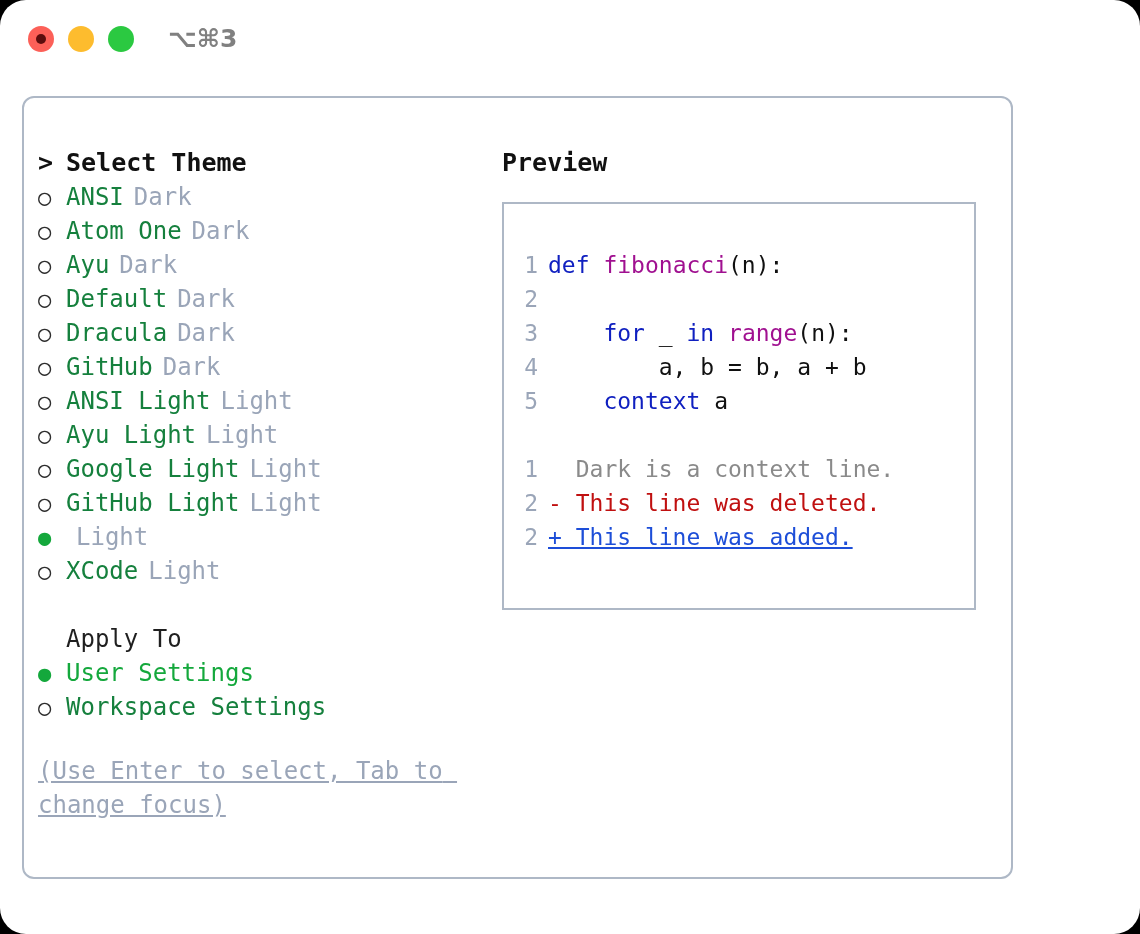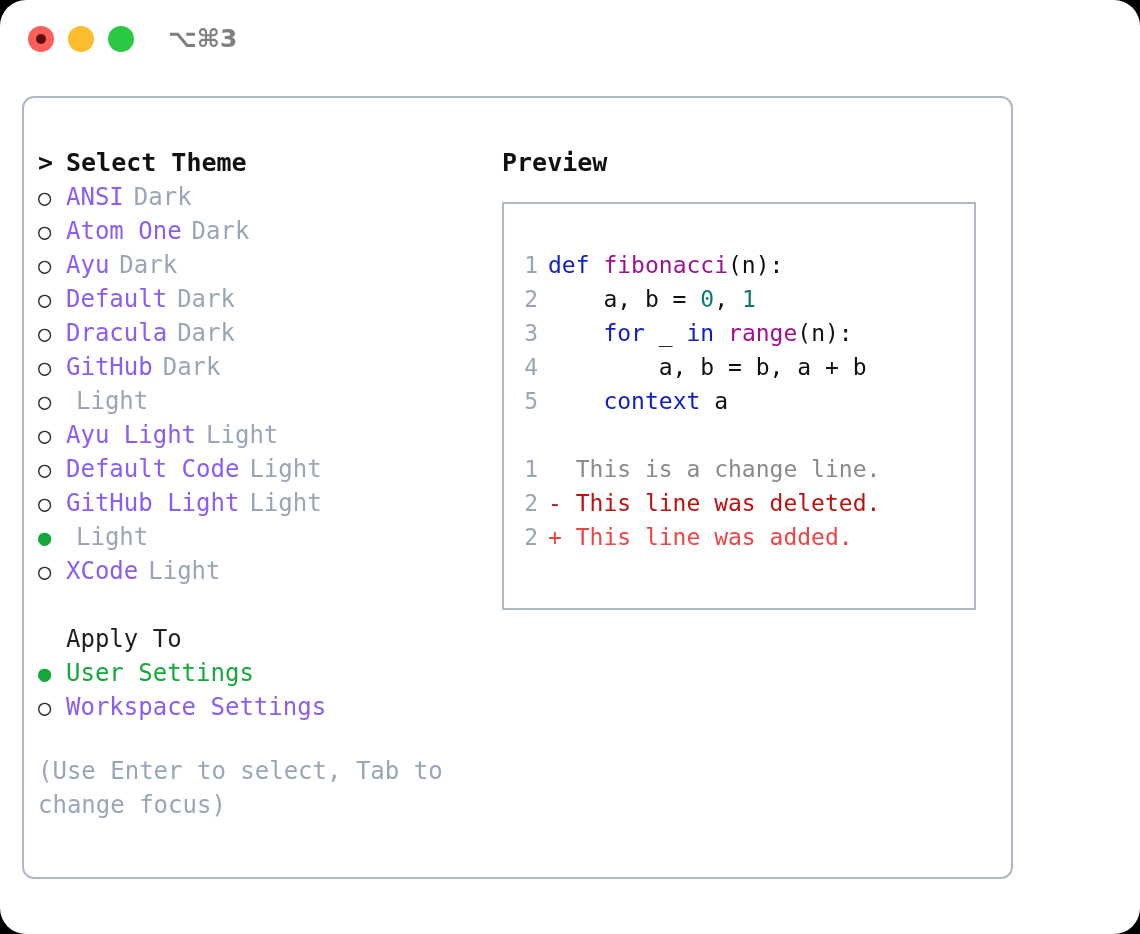--- a/index.html
+++ b/index.html
@@ -123,21 +123,21 @@
     font-weight: 700;
     color: #111111;
     font-size: 25px;
   }
   .header-row .bullet {
     color: #111111;
     font-weight: 700;
     font-size: 25px;
   }
 
-  .label { color: #8b5cf6; }
+  .label { color: #15803d; }
   .label-sel { color: #14a83c; }
   .tag {
     color: #9aa5b8;
     margin-left: 10px;
   }
 
   .subheader {
     color: #1f1f1f;
     font-size: 24px;
     text-align: center;
@@ -145,20 +145,21 @@
 
   .spacer-row { height: 34px; }
 
   .hint {
     margin-top: 30px;
     font-size: 24px;
     line-height: 34px;
     color: #9aa5b8;
     width: 420px;
     white-space: pre-wrap;
+    text-decoration: underline;
   }
 
   
   .right-col {
     position: absolute;
     left: 478px;
     top: 48px;
     width: 500px;
   }
   .preview-title {
@@ -194,21 +195,21 @@
     box-sizing: border-box;
   }
   .code-text { white-space: pre; }
 
   .tok-kw   { color: #1020c0; }
   .tok-fn   { color: #a01090; }
   .tok-num  { color: #0d7a6e; }
   .tok-plain{ color: #101010; }
   .tok-ctx  { color: #8a8a8a; }
   .tok-del  { color: #c01010; margin-top: 21px; }
-  .tok-add  { color: #ef4444; }
+  .tok-add  { color: #1d4ed8; text-decoration: underline; }
 
   .code-gap { height: 34px; }
 </style>
 </head>
 <body>
 
 <div class="window">
 
   <div class="titlebar">
     <div class="traffic">
@@ -224,49 +225,49 @@
 
       <div class="left-col">
         <div id="theme-list">
             <div class="row header-row"><span class="bullet">&gt;</span><span>Select Theme</span></div>
             <div class="row"><span class="bullet">○</span><span class="label">ANSI</span><span class="tag">Dark</span></div>
             <div class="row"><span class="bullet">○</span><span class="label">Atom One</span><span class="tag">Dark</span></div>
             <div class="row"><span class="bullet">○</span><span class="label">Ayu</span><span class="tag">Dark</span></div>
             <div class="row"><span class="bullet">○</span><span class="label">Default</span><span class="tag">Dark</span></div>
             <div class="row"><span class="bullet">○</span><span class="label">Dracula</span><span class="tag">Dark</span></div>
             <div class="row"><span class="bullet">○</span><span class="label">GitHub</span><span class="tag">Dark</span></div>
-            <div class="row"><span class="bullet">○</span><span class="tag">Light</span></div>
+            <div class="row"><span class="bullet">○</span><span class="label">ANSI Light</span><span class="tag">Light</span></div>
             <div class="row"><span class="bullet">○</span><span class="label">Ayu Light</span><span class="tag">Light</span></div>
-            <div class="row"><span class="bullet">○</span><span class="label">Default Code</span><span class="tag">Light</span></div>
+            <div class="row"><span class="bullet">○</span><span class="label">Google Light</span><span class="tag">Light</span></div>
             <div class="row"><span class="bullet">○</span><span class="label">GitHub Light</span><span class="tag">Light</span></div>
             <div class="row"><span class="bullet bullet-sel">●</span><span class="tag">Light</span></div>
             <div class="row"><span class="bullet">○</span><span class="label">XCode</span><span class="tag">Light</span></div>
           </div>
         <div class="spacer-row"></div>
         <div id="apply-list">
             <div class="row"><span class="bullet bullet-blank">○</span><span class="subheader">Apply To</span></div>
             <div class="row"><span class="bullet bullet-sel">●</span><span class="label label-sel">User Settings</span></div>
             <div class="row"><span class="bullet">○</span><span class="label">Workspace Settings</span></div>
           </div>
         <div class="hint">(Use Enter to select, Tab to change focus)</div>
       </div>
 
       <div class="right-col">
         <div class="preview-title">Preview</div>
         <div class="code-box">
           <div id="code-lines">
               <div class="code-line"><span class="lineno">1</span><span class="code-text"><span class="tok-kw">def </span><span class="tok-fn">fibonacci</span><span class="tok-plain">(n):</span></span></div>
-              <div class="code-line"><span class="lineno">2</span><span class="code-text"><span class="tok-plain">    a, b = </span><span class="tok-num">0</span><span class="tok-plain">, </span><span class="tok-num">1</span></span></div>
+              <div class="code-line"><span class="lineno">2</span></div>
               <div class="code-line"><span class="lineno">3</span><span class="code-text"><span class="tok-plain">    </span><span class="tok-kw">for</span><span class="tok-plain"> _ </span><span class="tok-kw">in</span><span class="tok-plain"> </span><span class="tok-fn">range</span><span class="tok-plain">(n):</span></span></div>
               <div class="code-line"><span class="lineno">4</span><span class="code-text"><span class="tok-plain">        a, b = b, a + b</span></span></div>
               <div class="code-line"><span class="lineno">5</span><span class="code-text"><span class="tok-plain">    </span><span class="tok-kw">context</span><span class="tok-plain"> a</span></span></div>
             </div>
           <div class="code-gap"></div>
           <div id="diff-lines">
-              <div class="code-line"><span class="lineno">1</span><span class="code-text"><span class="tok-ctx">  This is a change line.</span></span></div>
+              <div class="code-line"><span class="lineno">1</span><span class="code-text"><span class="tok-ctx">  Dark is a context line.</span></span></div>
               <div class="code-line"><span class="lineno">2</span><span class="code-text"><span class="tok-del">- This line was deleted.</span></span></div>
               <div class="code-line"><span class="lineno">2</span><span class="code-text"><span class="tok-add">+ This line was added.</span></span></div>
             </div>
         </div>
       </div>
 
     </div>
   </div>
 </div>
 

